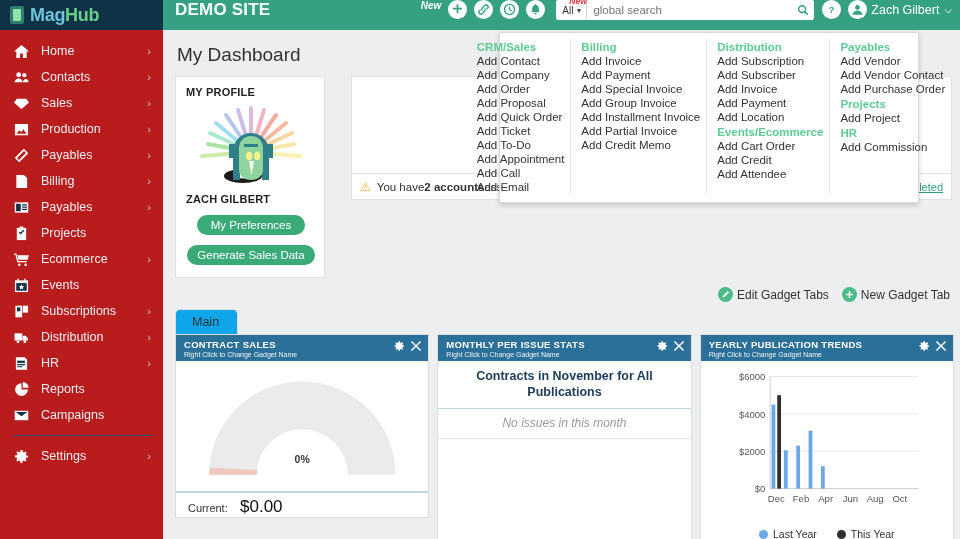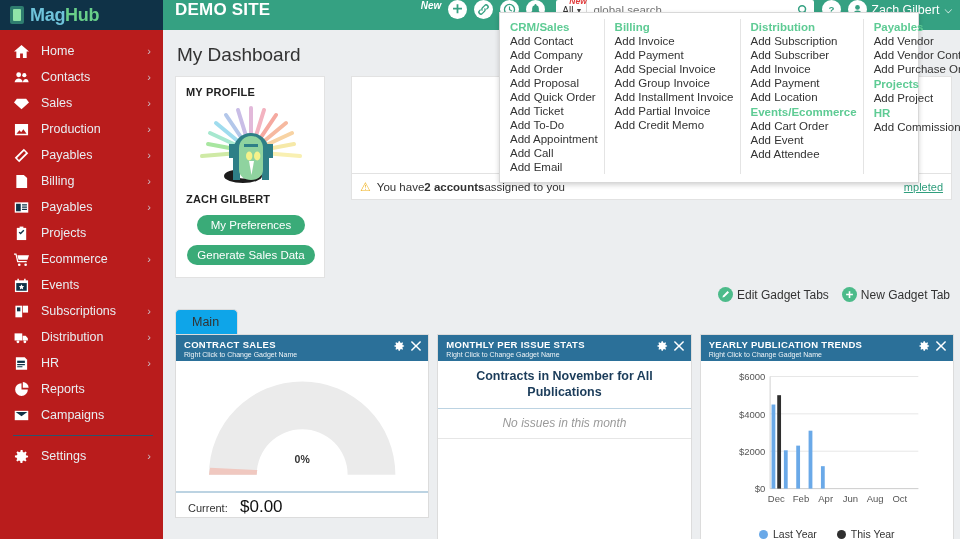--- a/index.html
+++ b/index.html
@@ -208,24 +208,24 @@
   .chart-box { padding: 6px 4px 0 2px; }
   .legend {
     display: flex; align-items: center; justify-content: center; gap: 20px;
     padding: 6px 0 8px; font-size: 10.5px; color: #333;
   }
   .legend-item { display: flex; align-items: center; gap: 5px; }
   .dot { width: 9px; height: 9px; border-radius: 50%; display: inline-block; }
 
   
   .mega {
-    position: absolute; left: 336px; top: 12px; width: 420px;
+    position: absolute; left: 336px; top: 32px; width: 420px;
     background: #fff; border: 1px solid #d8d8d8;
     box-shadow: 0 2px 5px rgba(0,0,0,.18);
-    display: flex; z-index: 40; padding: 6px 0 8px;
+    display: flex; z-index: 40; padding: 6px 0 8px; justify-content: center;
   }
   .mega-col { flex: 1 1 0; padding: 0 6px 0 10px; border-right: 1px solid #e4e4e4; }
   .mega-col:last-child { border-right: none; }
   .mega-h {
     color: #5ecb94; font-size: 11.5px; font-weight: bold; padding: 2px 0 1px;
     white-space: nowrap;
   }
   .mega-li {
     color: #333; font-size: 11.5px; line-height: 14px; padding: 0 0 0 0;
     white-space: nowrap; cursor: pointer;
@@ -712,21 +712,21 @@
         </div>
         <div class="mega-col">
           <div class="mega-h">Distribution</div>
           <div class="mega-li">Add Subscription</div>
           <div class="mega-li">Add Subscriber</div>
           <div class="mega-li">Add Invoice</div>
           <div class="mega-li">Add Payment</div>
           <div class="mega-li">Add Location</div>
           <div class="mega-h">Events/Ecommerce</div>
           <div class="mega-li">Add Cart Order</div>
-          <div class="mega-li">Add Event</div>
+          <div class="mega-li">Add Credit</div>
           <div class="mega-li">Add Attendee</div>
         </div>
         <div class="mega-col">
           <div class="mega-h">Payables</div>
           <div class="mega-li">Add Vendor</div>
           <div class="mega-li">Add Vendor Contact</div>
           <div class="mega-li">Add Purchase Order</div>
           <div class="mega-h">Projects</div>
           <div class="mega-li">Add Project</div>
           <div class="mega-h">HR</div>

